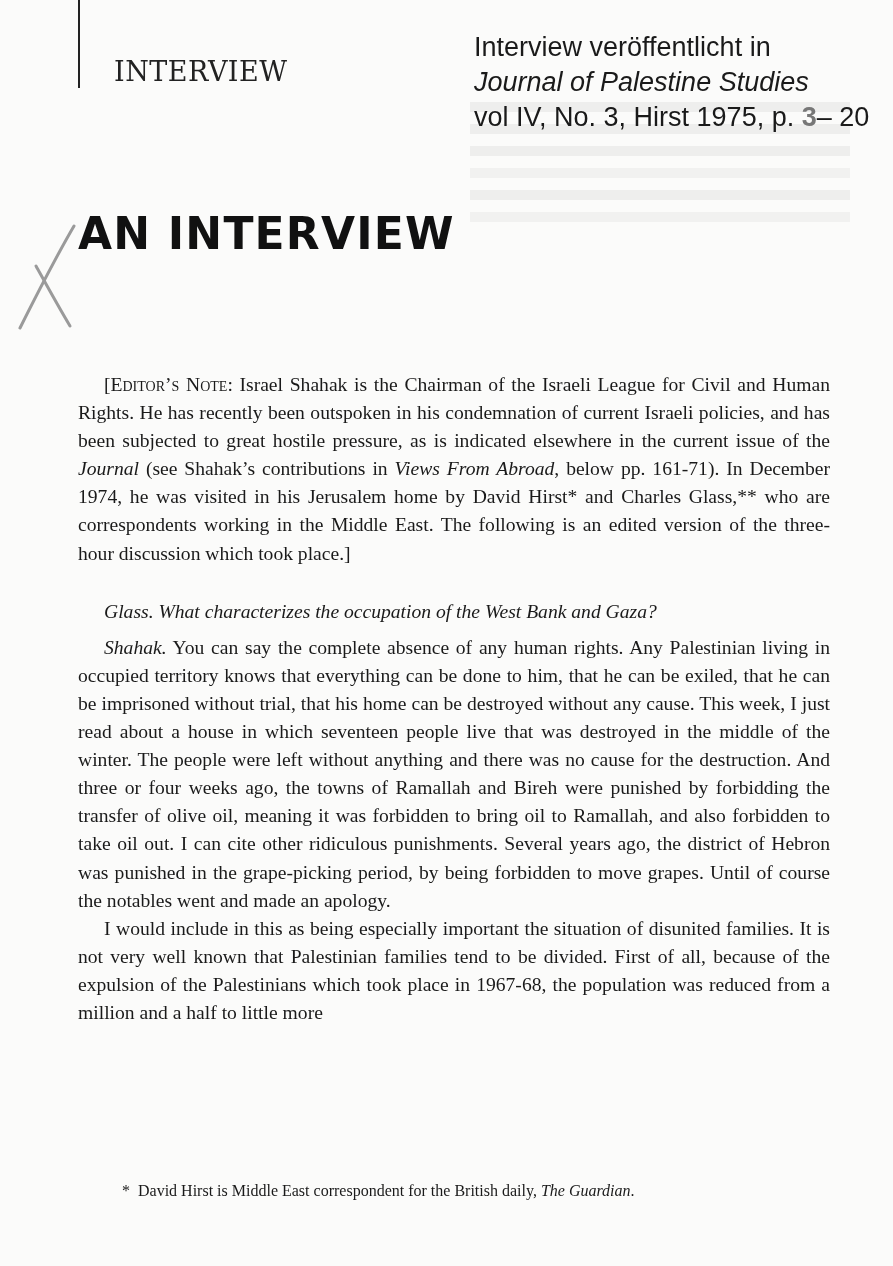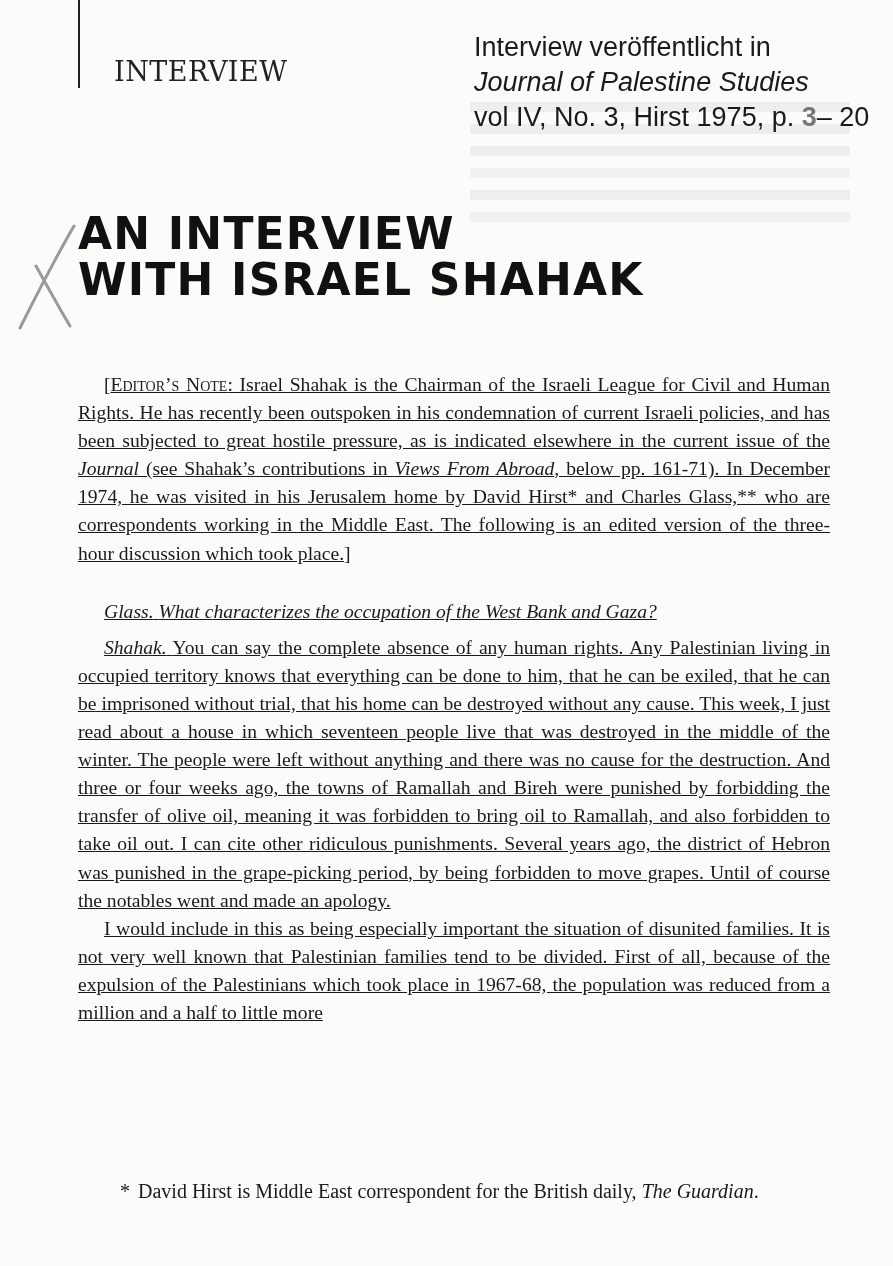--- a/index.html
+++ b/index.html
@@ -35,31 +35,31 @@
     font-family: "DejaVu Sans", sans-serif; font-weight: bold;
     font-size: 44px; line-height: 46px; letter-spacing: 1.2px; color: #111;
   }
   .x-mark { position: absolute; left: 12px; top: 222px; }
 
   
   .body-text {
     position: absolute; left: 78px; top: 371px; width: 752px;
     font-size: 19.6px; line-height: 28.1px; text-align: justify;
   }
-  .body-text p { margin: 0; text-indent: 26px; text-decoration: underline; }
+  .body-text p { margin: 0; text-indent: 26px; }
   .body-text .sc { font-variant: small-caps; }
   .body-text .gap1 { height: 26px; }
   .body-text .q { margin-top: 4px; }
   .body-text .gap2 { height: 8px; }
   .body-text em { font-style: italic; }
 
   
   .footnotes {
     position: absolute; left: 104px; top: 1179px; width: 760px;
-    font-size: 20px; line-height: 24px;
+    font-size: 16px; line-height: 24px;
   }
   .footnotes div { white-space: nowrap; }
   .footnotes .mark { display: inline-block; width: 26px; text-align: right; margin-right: 8px; }
   .footnotes .fn1 .mark { width: 14px; margin-left: 12px; }
 
   .bleed {
     position: absolute; color: rgba(0,0,0,0.06);
     font-family: "Liberation Sans", sans-serif; font-size: 15px; line-height: 24px;
     pointer-events: none;
   }
@@ -88,21 +88,20 @@
     <div><span>vol IV, No. 3, Hirst 1975, p. </span><span class="handwritten">3</span><span>– 20</span></div>
   </div>
 
   <svg class="x-mark" width="70" height="110" viewBox="0 0 70 110">
     <path d="M62 4 C48 28, 30 62, 8 106" stroke="#9a9a9a" stroke-width="3" fill="none" stroke-linecap="round"></path>
     <path d="M24 44 C34 62, 46 84, 58 104" stroke="#9a9a9a" stroke-width="3" fill="none" stroke-linecap="round"></path>
   </svg>
 
   <div class="title">
     <div>AN INTERVIEW</div>
-    <div>WITH ISRAEL SHAHAK</div>
   </div>
 
   <div class="body-text">
     <p>[<span class="sc">Editor’s Note</span><span>: Israel Shahak is the Chairman of the Israeli League for Civil and Human Rights. He has recently been outspoken in his condemnation of current Israeli policies, and has been subjected to great hostile pressure, as is indicated elsewhere in the current issue of the </span><em>Journal</em><span> (see Shahak’s contributions in </span><em>Views From Abroad</em><span>, below pp. 161-71). In December 1974, he was visited in his Jerusalem home by David Hirst* and Charles Glass,** who are correspondents working in the Middle East. The following is an edited version of the three-hour discussion which took place.]</span></p>
 
     <div class="gap1"></div>
 
     <p class="q"><em>Glass.</em> <em>What characterizes the occupation of the West Bank and Gaza?</em></p>
 
     <div class="gap2"></div>

